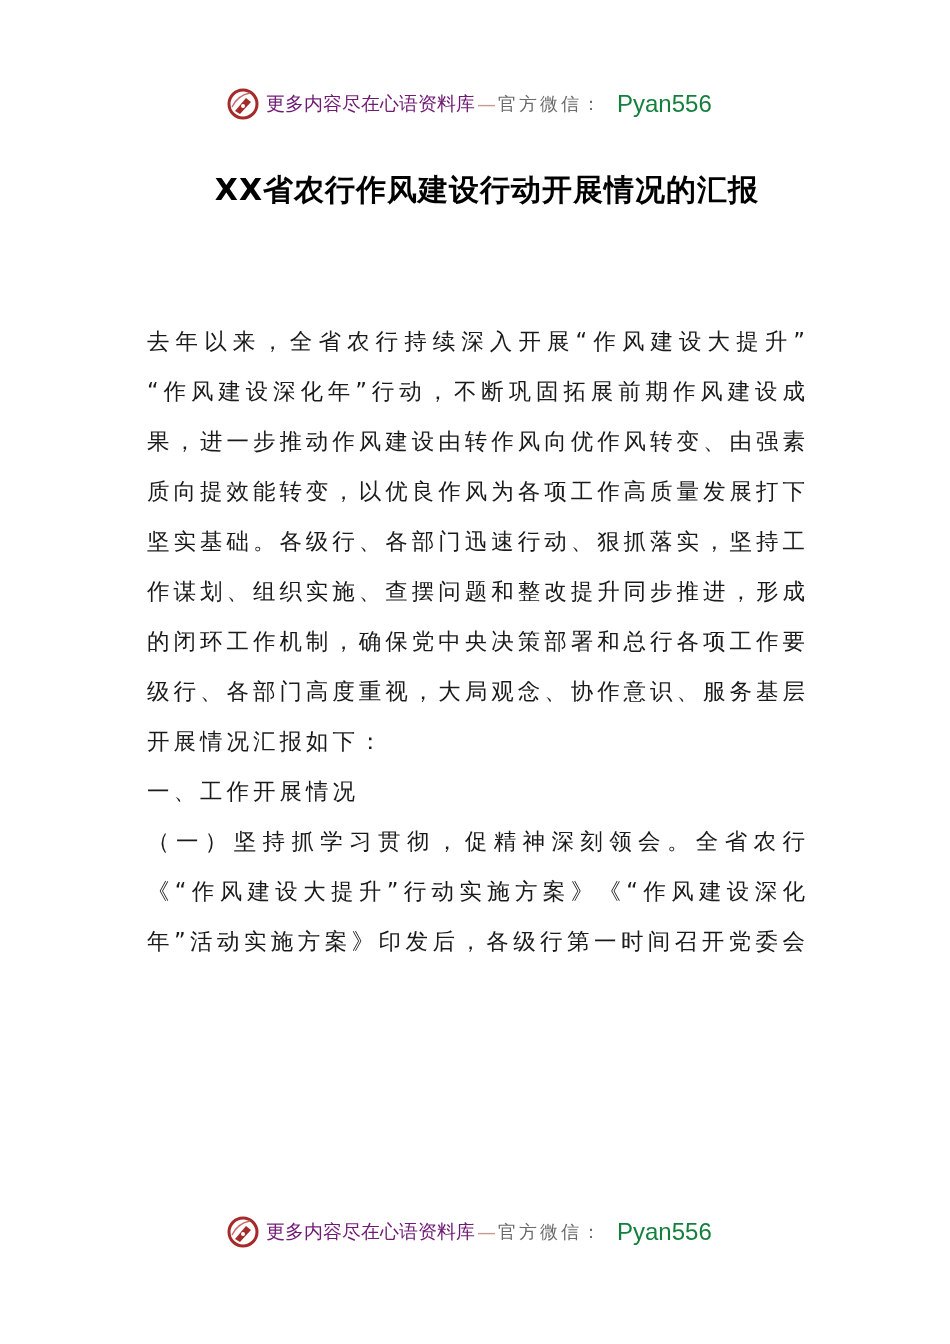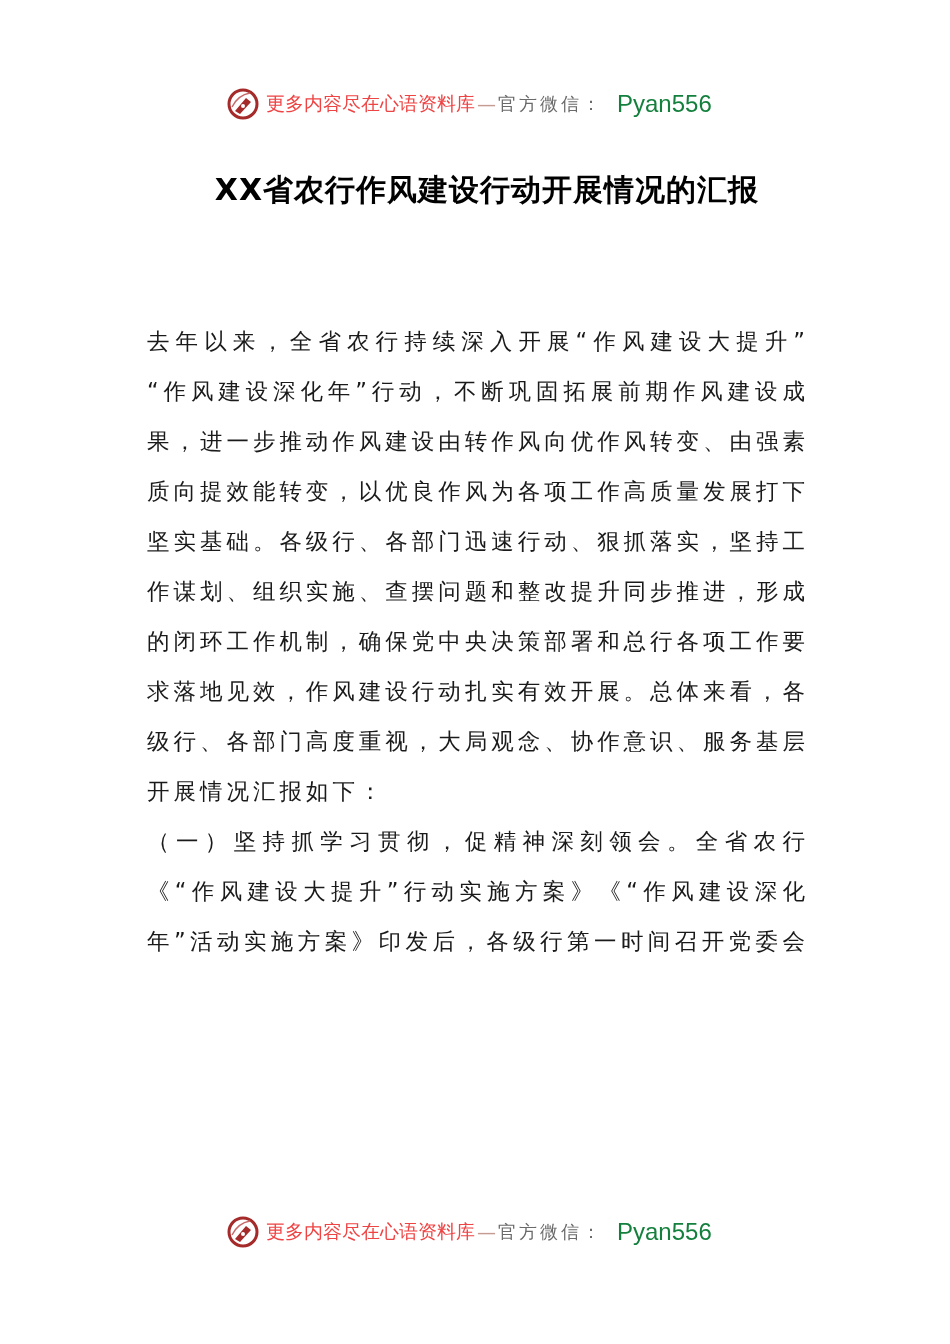--- a/index.html
+++ b/index.html
@@ -27,21 +27,21 @@
     .watermark.bottom { top: 1212px; }
     .wm-logo {
       width: 34px;
       height: 34px;
       margin-right: 6px;
       display: inline-block;
     }
     .wm-red {
       font-family: "DejaVu Serif", serif;
       font-size: 19px;
-      color: #ef4444;
+      color: #701a75;
       letter-spacing: 0px;
     }
     .wm-dash {
       font-size: 19px;
       color: #c79a92;
       margin: 0 2px;
     }
     .wm-gray {
       font-family: "DejaVu Serif", serif;
       font-size: 18px;
@@ -107,23 +107,23 @@
 <div class="title">XX省农行作风建设行动开展情况的汇报</div>
 
 <div class="body-text">
   <span class="line">去年以来，全省农行持续深入开展“作风建设大提升”</span>
   <span class="line">“作风建设深化年”行动，不断巩固拓展前期作风建设成</span>
   <span class="line">果，进一步推动作风建设由转作风向优作风转变、由强素</span>
   <span class="line">质向提效能转变，以优良作风为各项工作高质量发展打下</span>
   <span class="line">坚实基础。各级行、各部门迅速行动、狠抓落实，坚持工</span>
   <span class="line">作谋划、组织实施、查摆问题和整改提升同步推进，形成</span>
   <span class="line">的闭环工作机制，确保党中央决策部署和总行各项工作要</span>
-  <span class="line">求落地见效，作风建设行动扎实有效开展。总体来看，各</span>
   <span class="line">级行、各部门高度重视，大局观念、协作意识、服务基层</span>
   <span class="line last">开展情况汇报如下：</span>
+  <span class="line last">一、工作开展情况</span>
   <span class="line">（一）坚持抓学习贯彻，促精神深刻领会。全省农行</span>
   <span class="line">《“作风建设大提升”行动实施方案》《“作风建设深化</span>
   <span class="line">年”活动实施方案》印发后，各级行第一时间召开党委会</span>
 </div>
 
 <div class="watermark bottom">
   <svg class="wm-logo" viewBox="0 0 34 34">
     <circle cx="17" cy="17" r="14" fill="none" stroke="#a52a2a" stroke-width="3"></circle>
     <path d="M9 24 L20 11 L25 15 L14 27 Z" fill="#a52a2a"></path>
     <path d="M6 20 Q12 8 24 6" fill="none" stroke="#c86a6a" stroke-width="1.5"></path>

